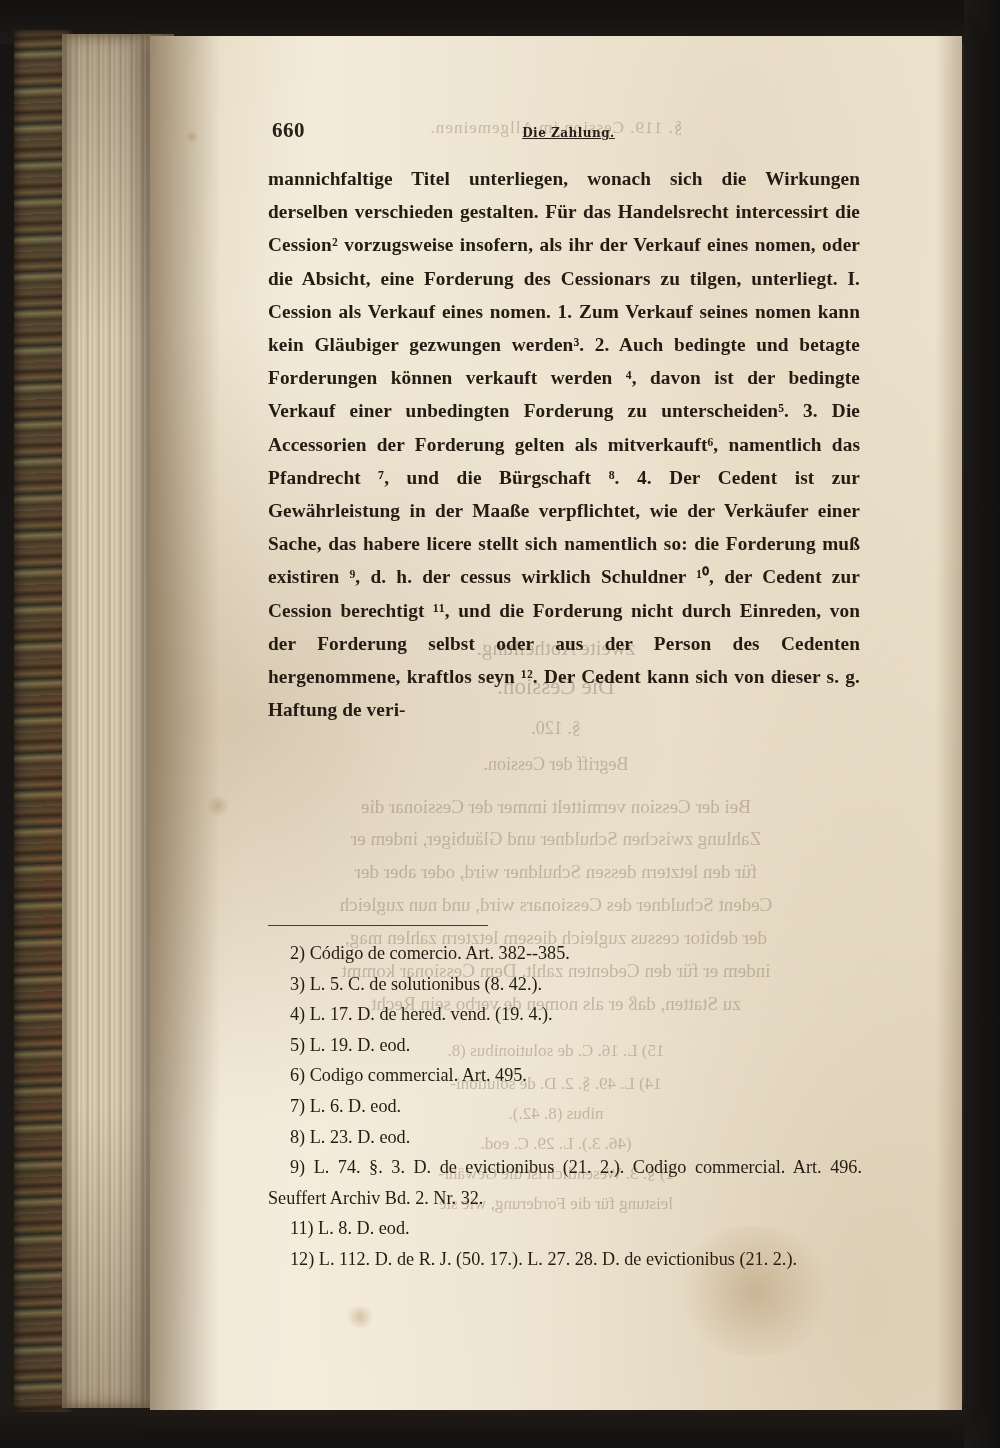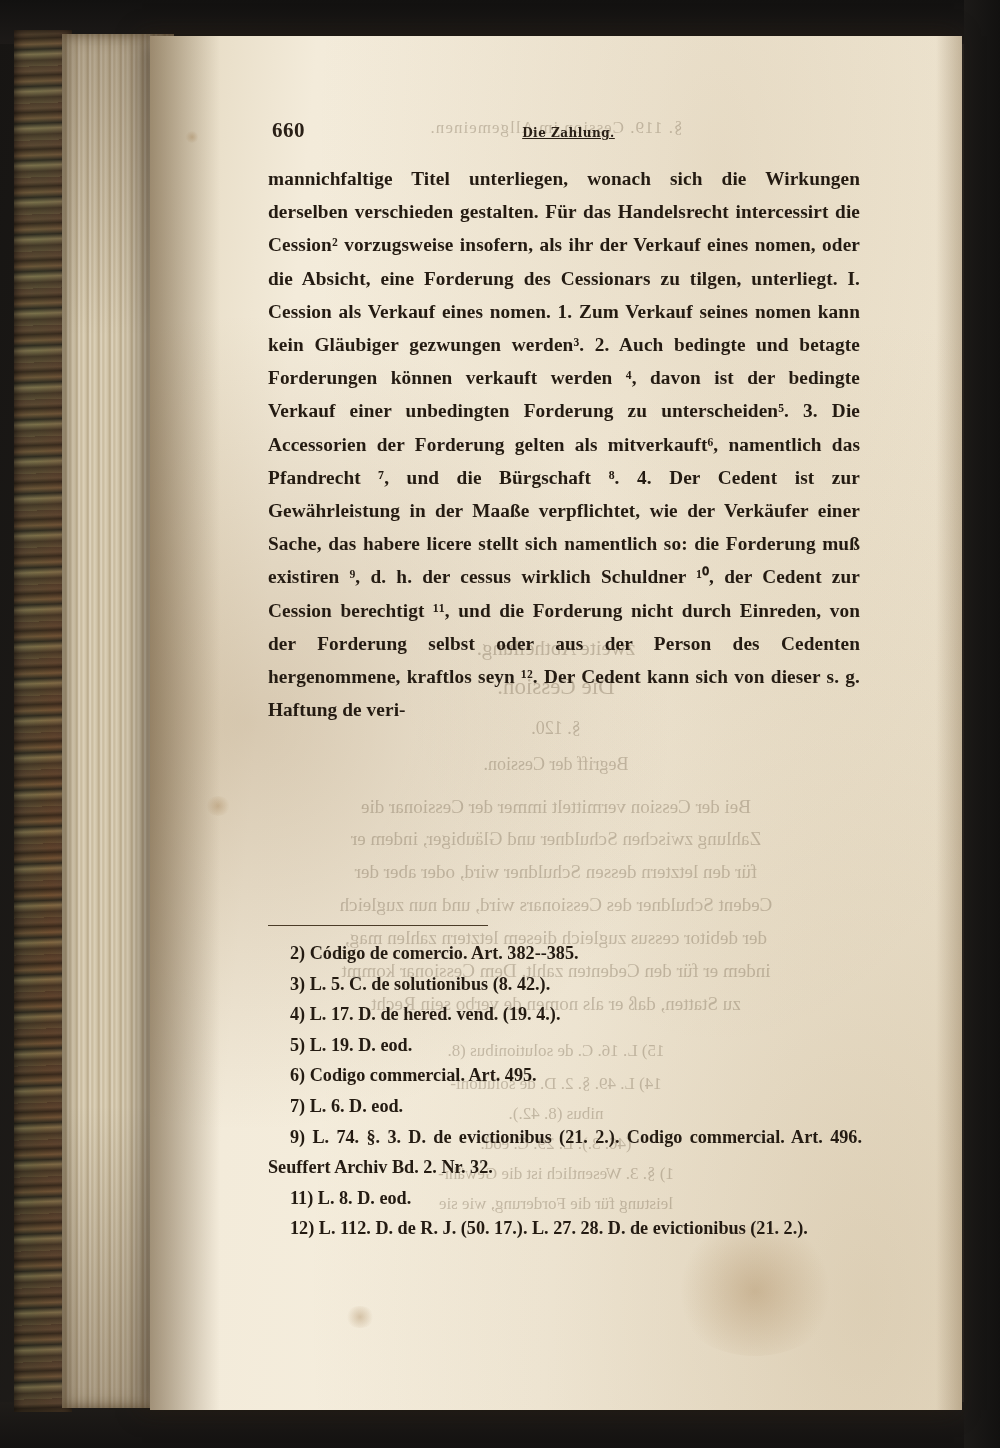--- a/index.html
+++ b/index.html
@@ -189,21 +189,20 @@
   .footnotes {
     position: absolute;
     top: 902px;
     left: 118px;
     width: 594px;
     font-family: "Liberation Serif", serif;
     font-size: 18.2px;
     line-height: 30.6px;
     color: #241b12;
     text-align: justify;
-    font-weight: bold;
   }
   .fn {
     text-indent: 22px;
   }
 </style>
 </head>
 <body>
 
 <div id="page">
   <div class="bg-dark"></div>
@@ -253,20 +252,21 @@
 
       <div class="fnrule"></div>
 
       <div class="footnotes">
         <div class="fn">2) Código de comercio. Art. 382--385.</div>
         <div class="fn">3) L. 5. C. de solutionibus (8. 42.).</div>
         <div class="fn">4) L. 17. D. de hered. vend. (19. 4.).</div>
         <div class="fn">5) L. 19. D. eod.</div>
         <div class="fn">6) Codigo commercial. Art. 495.</div>
         <div class="fn">7) L. 6. D. eod.</div>
+        <div class="fn">8) L. 23. D. eod.</div>
         <div class="fn">9) L. 74. §. 3. D. de evictionibus (21. 2.). Codigo commercial. Art. 496.  Seuffert Archiv Bd. 2. Nr. 32.</div>
         <div class="fn">11) L. 8. D. eod.</div>
         <div class="fn">12) L. 112. D. de R. J. (50. 17.). L. 27. 28. D. de evictionibus (21. 2.).</div>
       </div>
 
     </div>
   </div>
 </div>
 
 </body></html>

